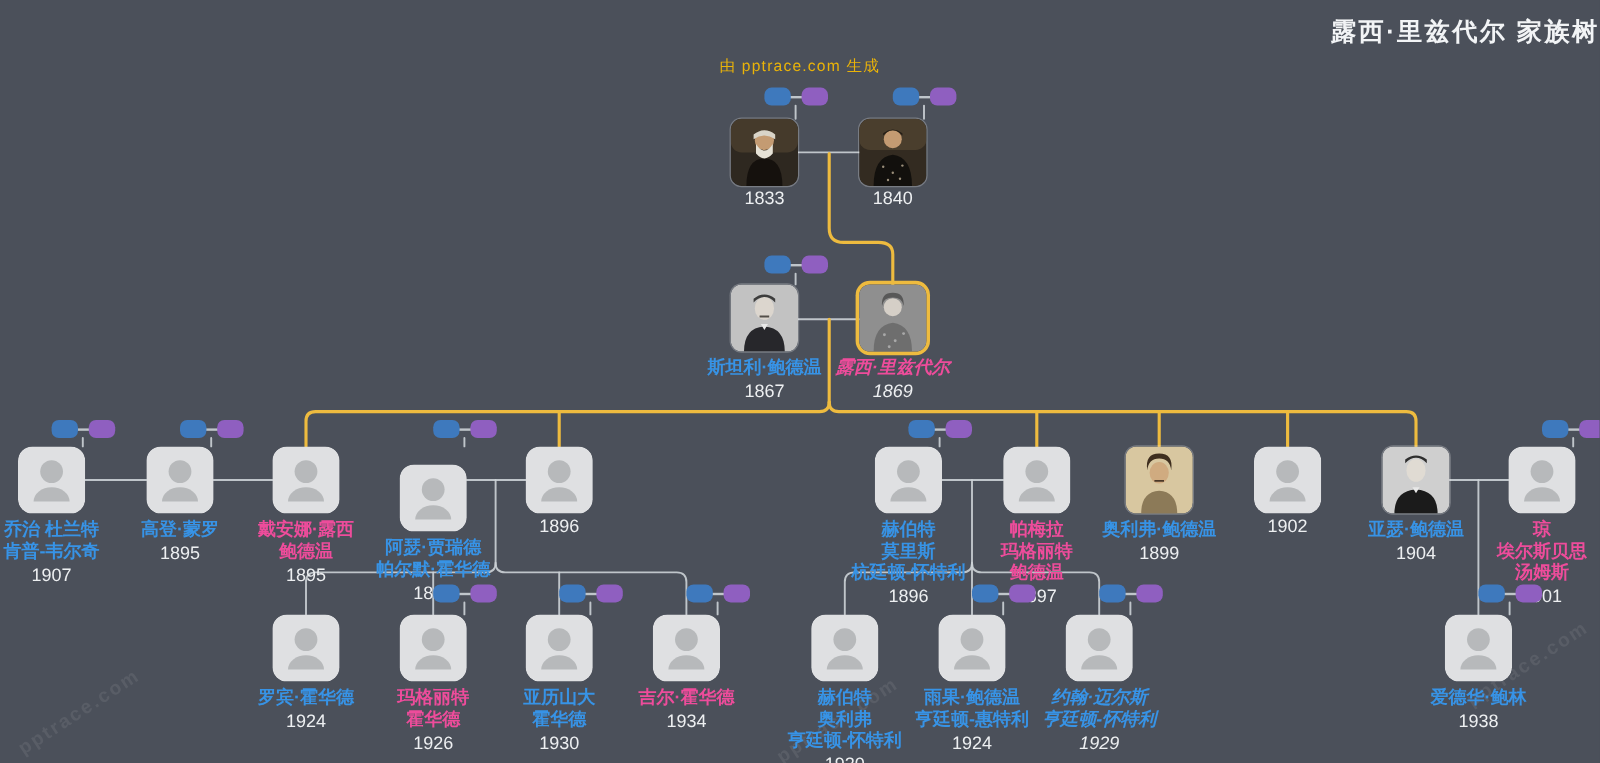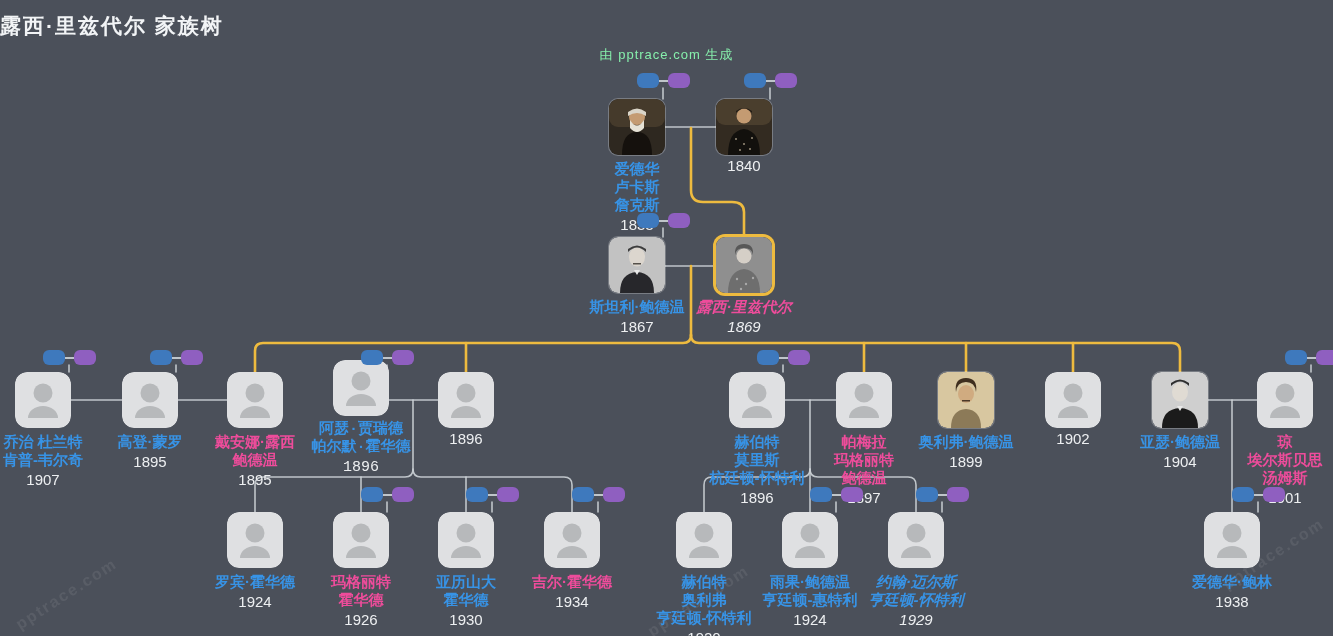--- a/index.html
+++ b/index.html
@@ -6,24 +6,24 @@
     --background:#4b505a; --male:#3793e6; --female:#ee4c9b; --year:#edeff1;
     --pill-blue:#3e79bd; --pill-purple:#8f5fc0; --highlight-yellow:#eebb3f;
     --connector-gray:#ccd1d6;
   }
   html,body{margin:0;padding:0;}
   body{
     width:1333px;height:636px;position:relative;overflow:hidden;
     background:var(--background);
     font-family:"Liberation Sans","DejaVu Sans",sans-serif;
   }
-  .title{position:absolute;top:12px;left:0;width:100%;text-align:left;
+  .title{position:absolute;top:12px;left:0;width:100%;text-align:right;
     font-size:21px;font-weight:bold;color:#f2f4f6;letter-spacing:2px;}
   .subtitle{position:absolute;top:46px;left:0;width:100%;text-align:center;
-    font-size:13px;color:#86efac;letter-spacing:1px;}
+    font-size:13px;color:#eab308;letter-spacing:1px;}
   .watermark{position:absolute;color:rgba(255,255,255,0.08);font-size:16px;font-weight:bold;
     letter-spacing:2px;transform:rotate(-33deg);white-space:nowrap;pointer-events:none;}
   svg.connectors{position:absolute;left:0;top:0;}
   .gline{fill:none;stroke:var(--connector-gray);stroke-width:1.6;stroke-linecap:round;opacity:.9;}
   .yline{fill:none;stroke:var(--highlight-yellow);stroke-width:2.6;stroke-linecap:round;}
   .node{position:absolute;width:110px;text-align:center;cursor:pointer;}
   .ph{width:56px;height:56px;margin:0 auto;border-radius:12px;display:block;}
   .photo{border-radius:9px;box-shadow:0 0 0 1px rgba(255,255,255,.25);}
   .photo.hl{box-shadow:0 0 0 3px var(--highlight-yellow);}
   .pname{margin-top:5px;font-size:15px;line-height:18px;font-weight:bold;white-space:pre-line;}
@@ -79,23 +79,20 @@
 
 <div class="node" style="left:582px;top:99px;">
   <svg class="ph photo" viewBox="0 0 56 56">
     <rect width="56" height="56" rx="9" fill="#2e2820"></rect>
     <rect width="56" height="28" rx="9" fill="#453a2b"></rect>
     <path d="M13 56 Q13 33 28 33 Q43 33 43 56 Z" fill="#15110d"></path>
     <circle cx="28" cy="18" r="8" fill="#c49b72"></circle>
     <path d="M19 13 Q28 6 37 13 L37 17 Q28 11 19 17 Z" fill="#d9d4c8"></path>
     <path d="M21 21 Q28 32 35 21 L35 29 Q28 37 21 29 Z" fill="#e6e2d6"></path>
   </svg>
-  <div class="pname male">爱德华
-卢卡斯
-詹克斯</div>
   <div class="pyear">1833</div>
 </div>
 
 <div class="node" style="left:689px;top:99px;">
   <svg class="ph photo" viewBox="0 0 56 56">
     <rect width="56" height="56" rx="9" fill="#332b21"></rect>
     <rect width="56" height="26" rx="9" fill="#4a3e2d"></rect>
     <path d="M12 56 Q12 32 28 30 Q44 32 44 56 Z" fill="#12100d"></path>
     <circle cx="28" cy="17" r="7.5" fill="#c49b72"></circle>
     <path d="M20 14 Q28 5 36 14 L36 12 Q28 6 20 12 Z" fill="#241d15"></path>
@@ -161,21 +158,21 @@
   <svg class="ph" viewBox="0 0 56 56">
     <rect width="56" height="56" rx="12" fill="#dfe0e2"></rect>
       <circle cx="28" cy="21" r="9.5" fill="#b7b9bb"></circle>
     <path d="M13 46 A15 12 0 0 1 43 46 Z" fill="#b7b9bb"></path>
   </svg>
   <div class="pname female">戴安娜·露西
 鲍德温</div>
   <div class="pyear">1895</div>
 </div>
 
-<div class="node" style="left:306px;top:360px;font-family:Liberation Mono, monospace;">
+<div class="node" style="left:306px;top:387px;">
   <svg class="ph" viewBox="0 0 56 56">
     <rect width="56" height="56" rx="12" fill="#dfe0e2"></rect>
       <circle cx="28" cy="21" r="9.5" fill="#b7b9bb"></circle>
     <path d="M13 46 A15 12 0 0 1 43 46 Z" fill="#b7b9bb"></path>
   </svg>
   <div class="pname male">阿瑟·贾瑞德
 帕尔默·霍华德</div>
   <div class="pyear">1896</div>
 </div>
 

